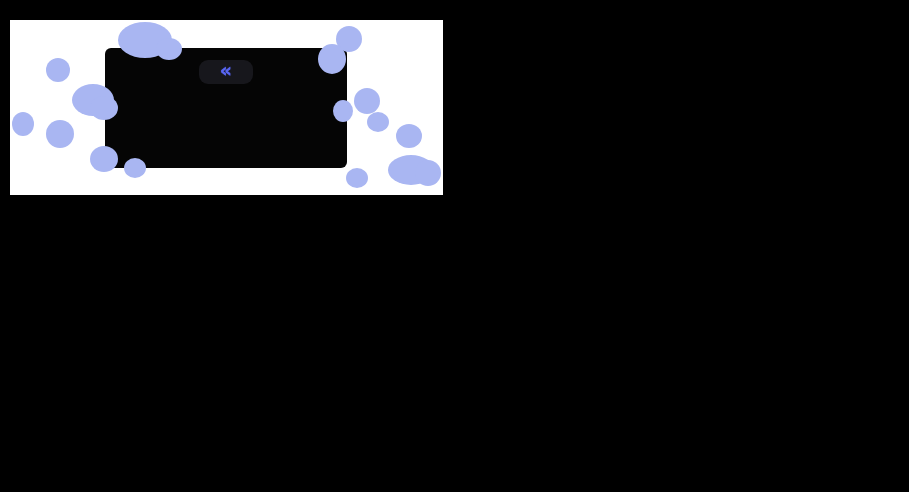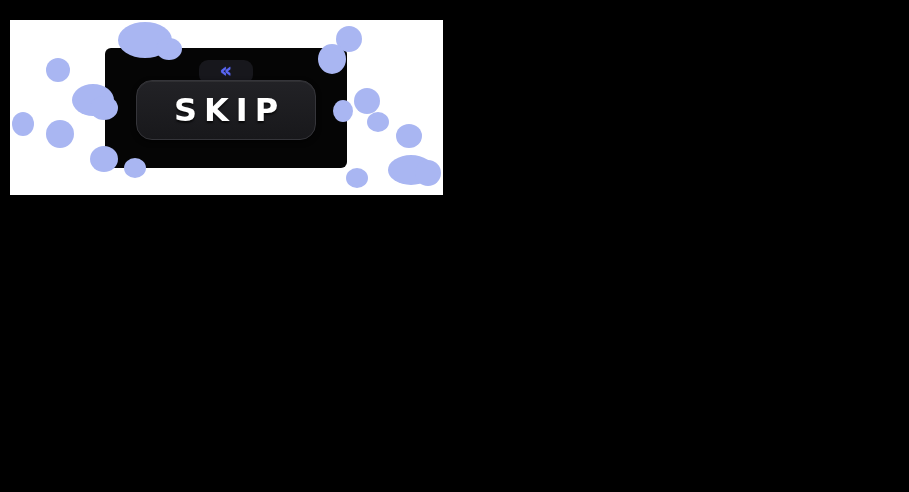--- a/index.html
+++ b/index.html
@@ -98,23 +98,20 @@
 <body>
 
 <div class="game-card">
 
   <div class="overlay-panel">
 
     <div class="rewind-pill">
       <span class="rewind-glyph">«</span>
     </div>
 
-    <div class="skip-button">
-      <span class="skip-label">SKIP</span>
-    </div>
 
   </div>
 
   <div class="blob" style="left:108px; top:2px;  width:54px; height:36px;"></div>
   <div class="blob" style="left:146px; top:18px; width:26px; height:22px;"></div>
   <div class="blob" style="left:36px;  top:38px; width:24px; height:24px;"></div>
   <div class="blob" style="left:62px;  top:64px; width:42px; height:32px;"></div>
   <div class="blob" style="left:80px;  top:76px; width:28px; height:24px;"></div>
   <div class="blob" style="left:2px;   top:92px; width:22px; height:24px;"></div>
   <div class="blob" style="left:36px;  top:100px;width:28px; height:28px;"></div>

